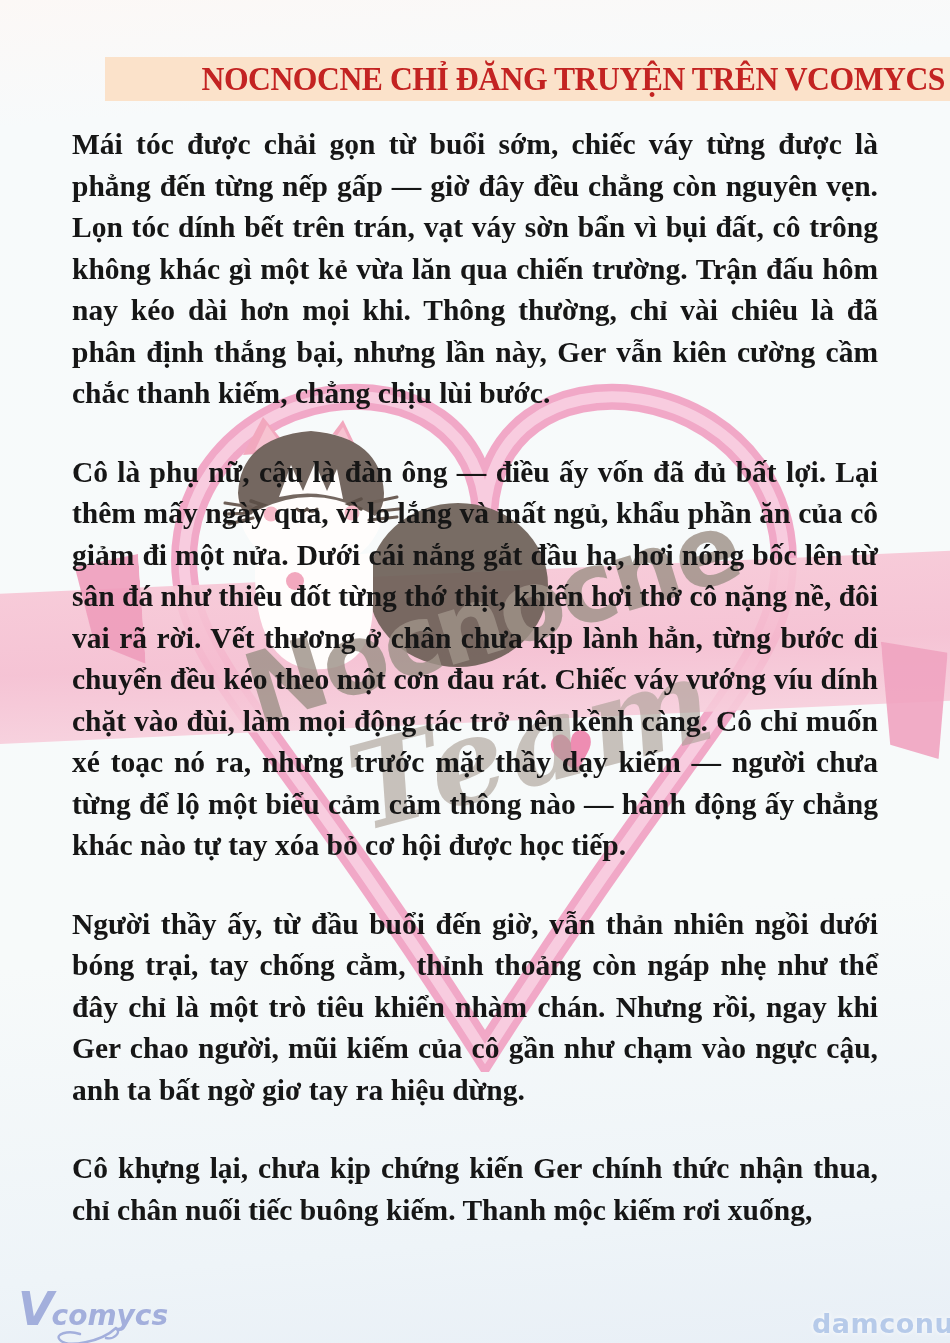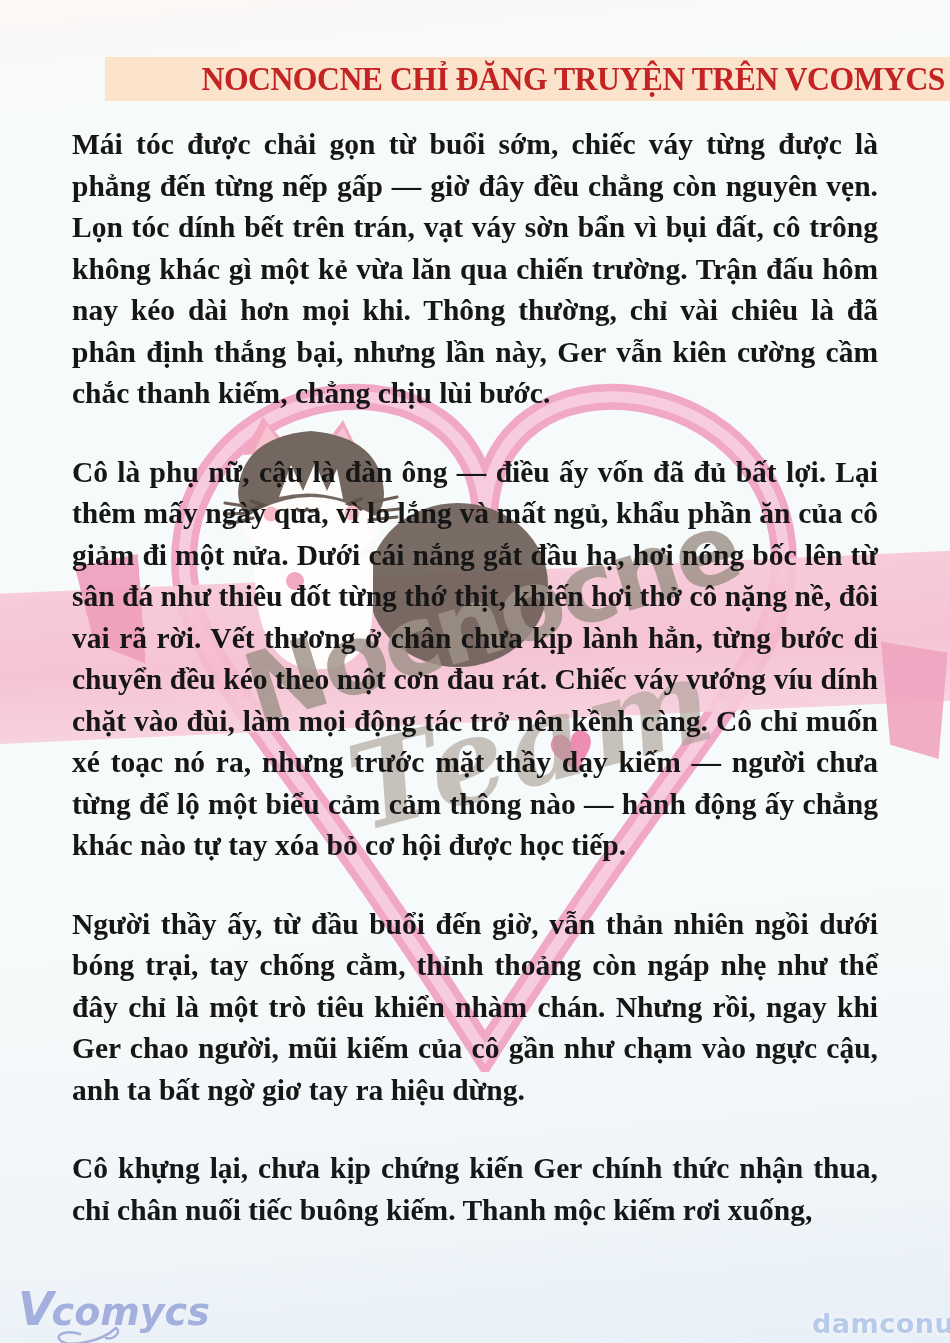--- a/index.html
+++ b/index.html
@@ -74,21 +74,21 @@
   }
   .body-copy p{margin:0 0 37px 0;}
   
   .logo-vcomycs{
     left:18px;top:1286px;z-index:3;
     color:#a3afdc;font-family:"DejaVu Sans", sans-serif;
     font-style:italic;font-weight:bold;
     white-space:nowrap;line-height:1;
   }
   .logo-vcomycs .v{font-size:46px;letter-spacing:-2px;}
-  .logo-vcomycs .rest{font-size:38px;letter-spacing:0px;}
+  .logo-vcomycs .rest{font-size:28px;letter-spacing:0px;}
   .logo-swirl{position:absolute;left:28px;top:40px;width:90px;height:22px;}
   .logo-damconuong{
     left:812px;top:1308px;z-index:3;
     color:#b6cae9;font-family:"DejaVu Sans", sans-serif;
     font-weight:bold;font-size:27px;letter-spacing:.5px;
     text-shadow:0 0 5px #ffffff;
     white-space:nowrap;
   }
 </style>
 </head>

